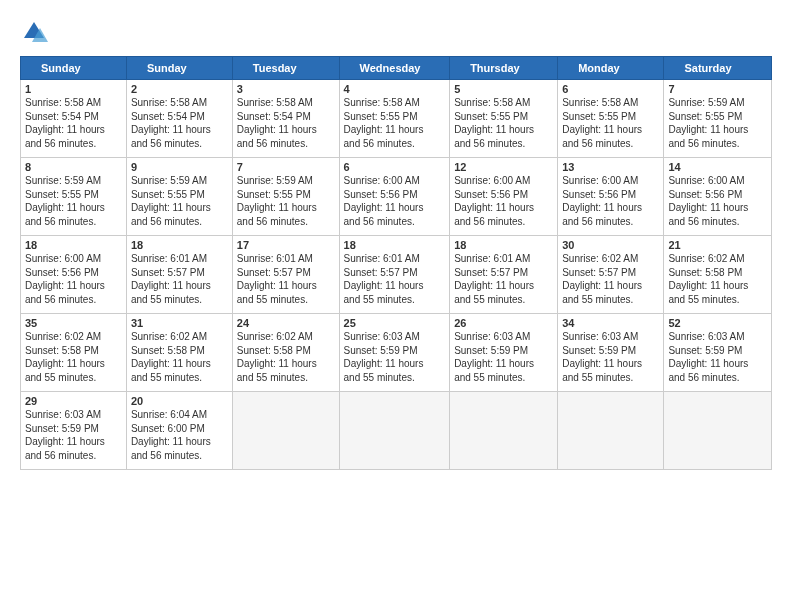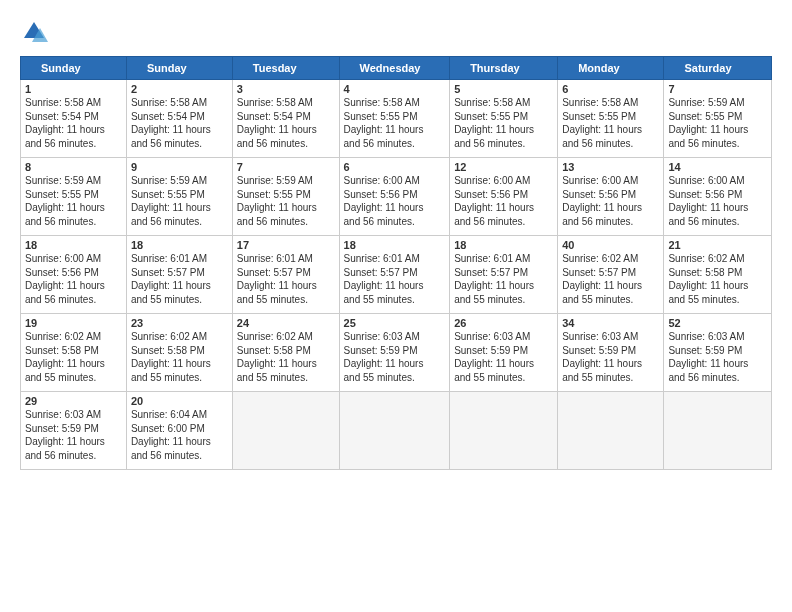--- a/index.html
+++ b/index.html
@@ -264,44 +264,44 @@
 and 55 minutes.</div>
           </td>
           <td>
             <span class="day-num">18</span>
             <div class="day-info" style="white-space: pre-line;">Sunrise: 6:01 AM
 Sunset: 5:57 PM
 Daylight: 11 hours
 and 55 minutes.</div>
           </td>
           <td>
-            <span class="day-num">40</span>
+            <span class="day-num">30</span>
             <div class="day-info" style="white-space: pre-line;">Sunrise: 6:02 AM
 Sunset: 5:57 PM
 Daylight: 11 hours
 and 55 minutes.</div>
           </td>
           <td>
             <span class="day-num">21</span>
             <div class="day-info" style="white-space: pre-line;">Sunrise: 6:02 AM
 Sunset: 5:58 PM
 Daylight: 11 hours
 and 55 minutes.</div>
           </td>
         </tr>
         <tr>
           <td>
-            <span class="day-num">19</span>
+            <span class="day-num">35</span>
             <div class="day-info" style="white-space: pre-line;">Sunrise: 6:02 AM
 Sunset: 5:58 PM
 Daylight: 11 hours
 and 55 minutes.</div>
           </td>
           <td>
-            <span class="day-num">23</span>
+            <span class="day-num">31</span>
             <div class="day-info" style="white-space: pre-line;">Sunrise: 6:02 AM
 Sunset: 5:58 PM
 Daylight: 11 hours
 and 55 minutes.</div>
           </td>
           <td>
             <span class="day-num">24</span>
             <div class="day-info" style="white-space: pre-line;">Sunrise: 6:02 AM
 Sunset: 5:58 PM
 Daylight: 11 hours

